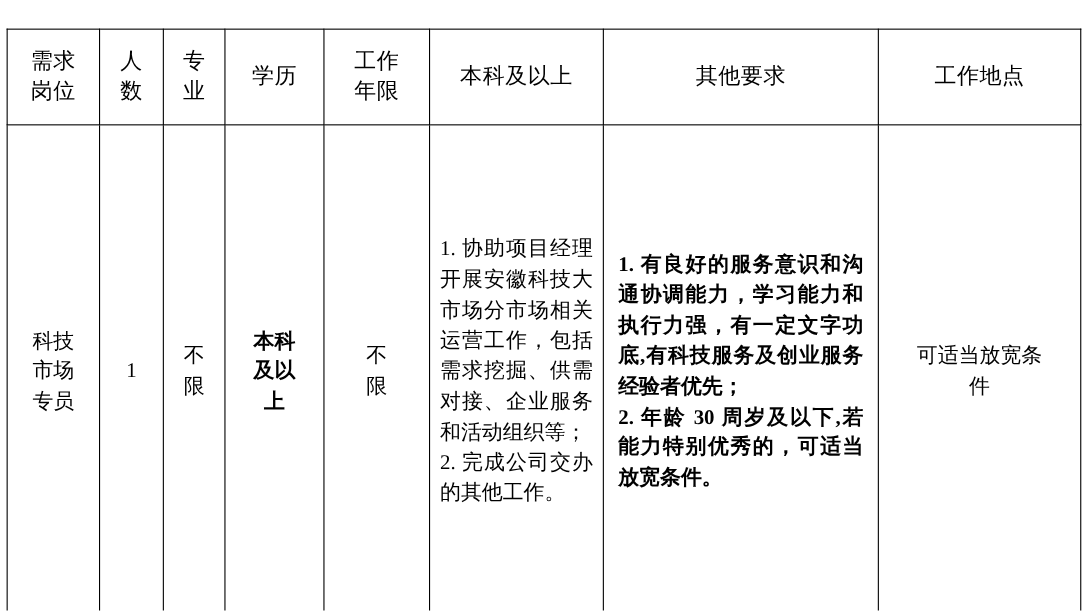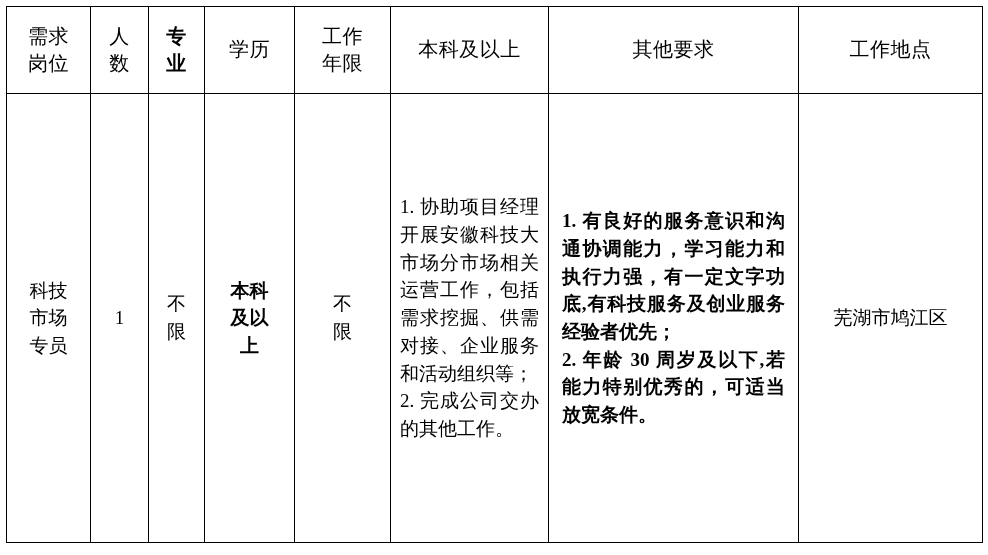--- a/index.html
+++ b/index.html
@@ -13,20 +13,21 @@
     font-family: "Liberation Serif", "DejaVu Serif", serif;
     color: #000000;
     overflow: hidden;
   }
   .page {
     position: relative;
     width: 988px;
     height: 390px;
     box-sizing: border-box;
     padding: 6px 6px 4px 6px;
+    margin-top: 20px;
   }
   table.job-table {
     width: 976px;
     border-collapse: collapse;
     table-layout: fixed;
     border: 1px solid #000000;
   }
   table.job-table td,
   table.job-table th {
     border: 1px solid #000000;
@@ -106,21 +107,21 @@
     </colgroup>
     <thead>
       <tr>
         <td>
           <span class="hdr-narrow" style="width:2.2em;">需求岗位</span>
         </td>
         <td>
           <span class="hdr-narrow" style="width:1.1em;">人数</span>
         </td>
         <td>
-          <span class="hdr-narrow" style="width:1.1em;font-weight:bold;">专业</span>
+          <span class="hdr-narrow" style="width:1.1em;">专业</span>
         </td>
         <td>
           <span class="hdr-narrow">学历</span>
         </td>
         <td>
           <span class="hdr-narrow" style="width:2.2em;text-align:center;">工作年限</span>
         </td>
         <td>
           <span class="hdr-narrow">本科及以上</span>
         </td>
@@ -151,18 +152,18 @@
         </td>
         <td class="duty-cell cell-left">
           <p class="para">1. 协助项目经理开展安徽科技大市场分市场相关运营工作，包括需求挖掘、供需对接、企业服务和活动组织等；</p>
           <p class="para">2. 完成公司交办的其他工作。</p>
         </td>
         <td class="other-cell cell-left">
           <p class="para">1. 有良好的服务意识和沟通协调能力，学习能力和执行力强，有一定文字功底,有科技服务及创业服务经验者优先；</p>
           <p class="para">2. 年龄 30 周岁及以下,若能力特别优秀的，可适当放宽条件。</p>
         </td>
         <td>
-          <span class="cell-vert" style="width:6.2em;">芜湖市鸠江区</span>
+          <span class="cell-vert" style="width:6.2em;">可适当放宽条件</span>
         </td>
       </tr>
     </tbody>
   </table>
 </div>
 
 </body></html>

